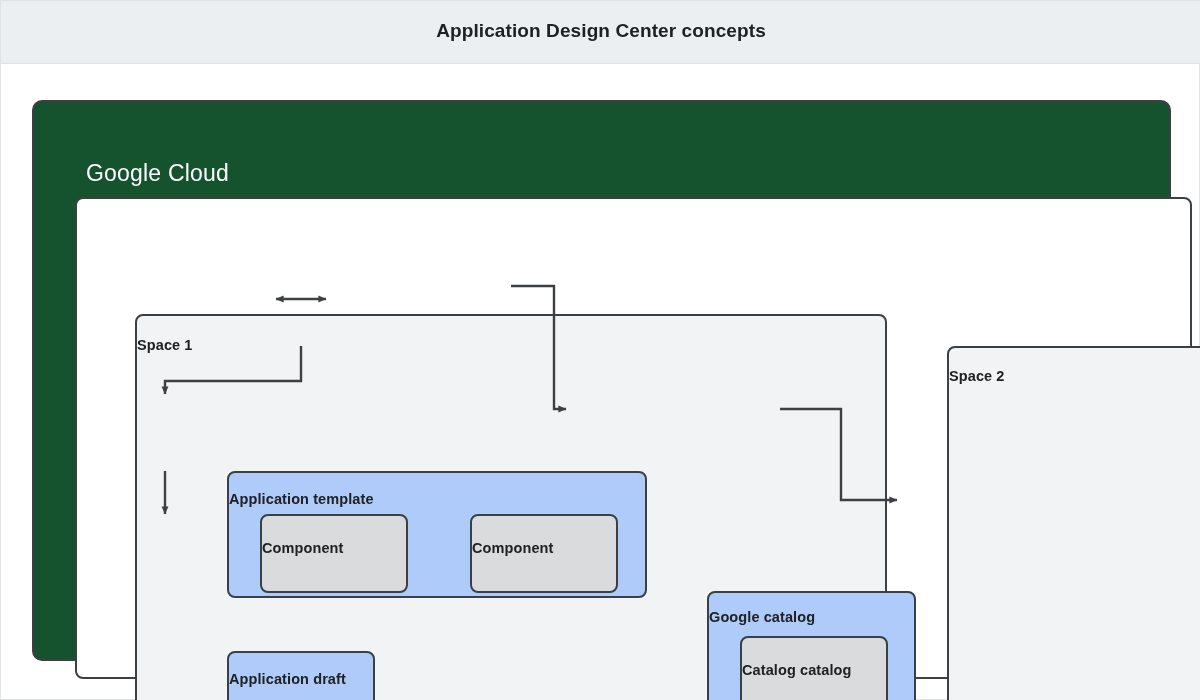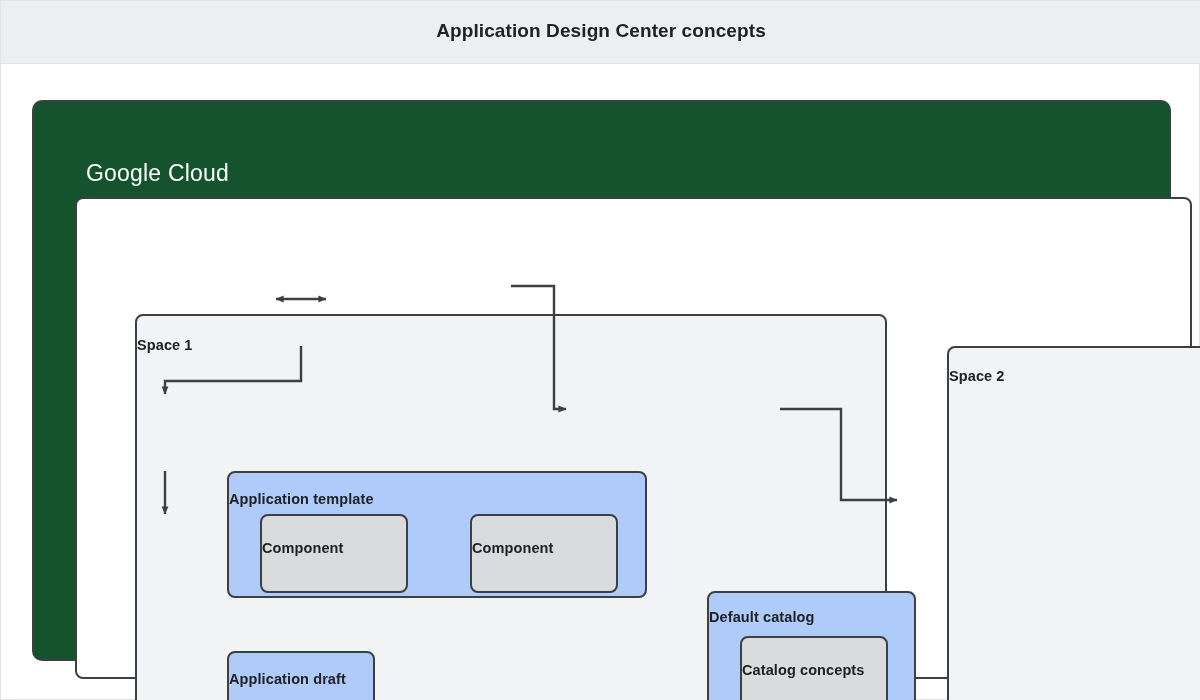--- a/index.html
+++ b/index.html
@@ -181,23 +181,23 @@
             <div class="node" id="component-b">
               <div class="label sublabel">Component</div>
             </div>
           </div>
 
           <div class="node" id="app-draft">
             <div class="label boxlabel">Application draft</div>
           </div>
 
           <div class="node" id="default-catalog-1">
-            <div class="label" id="default-catalog-1-label">Default catalog</div>
+            <div class="label" id="default-catalog-1-label">Google catalog</div>
             <div class="node" id="catalog-template-1">
-              <div class="label sublabel">Catalog concepts</div>
+              <div class="label sublabel">Catalog catalog</div>
             </div>
           </div>
         </div>
 
         <div class="node" id="space2">
           <div class="label" id="space2-label">Space 2</div>
 
         </div>
 
       </div>

